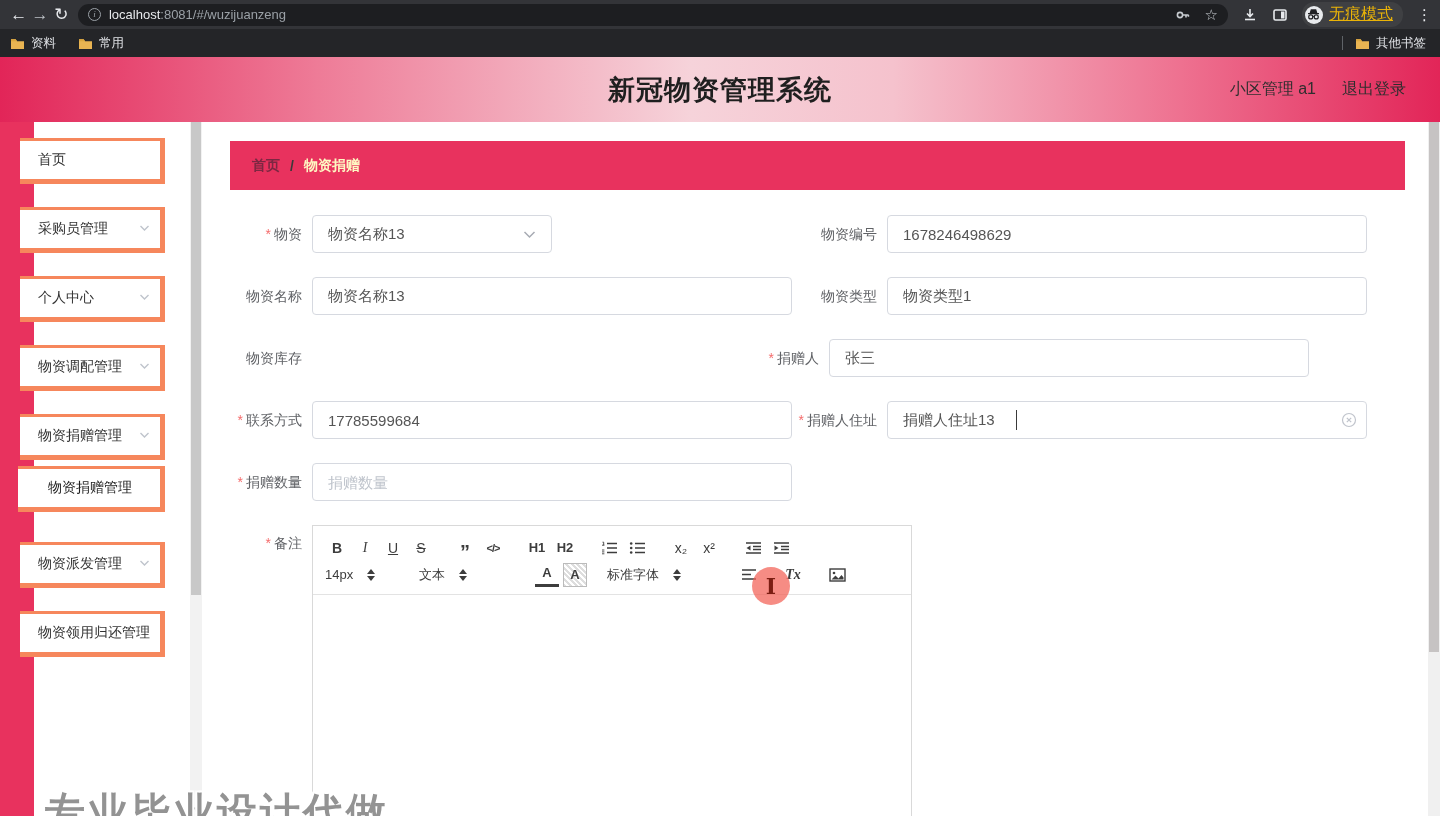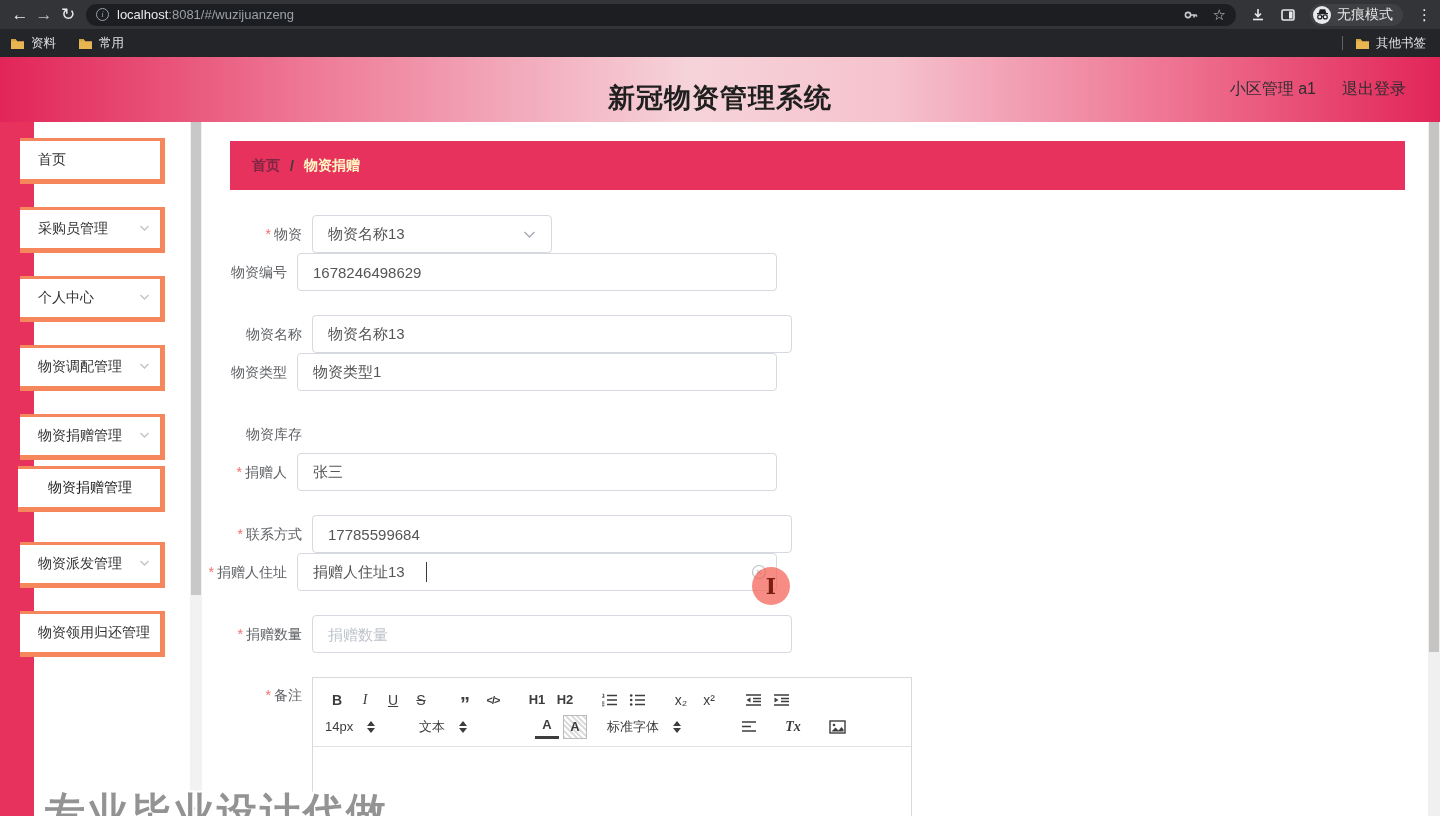--- a/index.html
+++ b/index.html
@@ -11,32 +11,32 @@
   .nav-btn.fwd { color:#bdc1c6; }
   .url-pill { flex:0 0 auto; width:1150px; height:22px; background:#1d1e21; border-radius:11px; margin-left:6px; display:flex; align-items:center; padding:0 10px; }
   .info-icon { width:13px; height:13px; border:1.5px solid #9aa0a6; border-radius:50%; color:#9aa0a6; font-size:9px; line-height:11px; text-align:center; font-style:italic; font-family:"Liberation Serif",serif; margin-right:8px; flex:none; }
   .url-text { font-size:13px; color:#9aa0a6; white-space:nowrap; flex:1; }
   .url-text b { color:#e8eaed; font-weight:normal; }
   .pill-icons { display:flex; align-items:center; gap:14px; }
   .chrome-icons { display:flex; align-items:center; gap:14px; margin-left:14px; }
   .icon-star { color:#c7cbd0; font-size:15px; }
   .incog-badge { display:flex; align-items:center; gap:6px; background:#3f4043; border-radius:12px; padding:2px 10px 2px 3px; }
   .incog-circle { width:18px; height:18px; border-radius:50%; background:#e8eaed; display:flex; align-items:center; justify-content:center; }
-  .incog-label { color:#e5e5e5; font-size:14px; white-space:nowrap; }
+  .incog-label { color:#eab308; font-size:16px; white-space:nowrap;text-decoration:underline; }
   .dots { color:#e8eaed; font-size:15px; letter-spacing:0; }
 
   .bookmarks-bar { height:28px; background:#242528; display:flex; align-items:center; padding:0 10px; color:#dfe1e5; font-size:12.5px; }
   .bm-item { display:flex; align-items:center; gap:6px; margin-right:22px; cursor:pointer; }
   .bm-spacer { flex:1; }
   .bm-divider { width:1px; height:14px; background:#5f6368; margin-right:12px; }
 
   
   .app-header { height:65px; position:relative;
     background:linear-gradient(90deg,#e22558 0%,#ee7b97 22%,#f6d3da 48%,#f5c2cd 62%,#ee7190 82%,#e22558 100%); }
-  .app-title { position:absolute; left:0; right:0; top:8px; height:65px; display:flex; align-items:center; justify-content:center; font-size:27px; font-weight:bold; color:#1f1f1f; letter-spacing:1px; }
+  .app-title { position:absolute; left:0; right:0; top:0; height:65px; display:flex; align-items:center; justify-content:center; font-size:27px; font-weight:bold; color:#1f1f1f; letter-spacing:1px; }
   .header-right { position:absolute; right:34px; top:0; height:65px; display:flex; align-items:center; gap:26px; font-size:16px; color:#2e2e2e; }
   .header-right .link { cursor:pointer; }
 
   
   .main { position:relative; height:694px; display:flex; }
 
   .sidebar { position:relative; width:202px; flex:none; background:#fff; }
   .side-strip { position:absolute; left:0; top:0; bottom:0; width:34px; background:#e8325e; }
   .menu { position:relative; padding-top:16px; }
   .menu-card { position:relative; margin-left:20px; width:145px; height:46px; background:#fff; border:solid #f6875c; border-width:3px 5px 5px 0; display:flex; align-items:center; padding-left:18px; font-size:14px; color:#333; cursor:pointer; margin-bottom:23px; }
@@ -46,21 +46,21 @@
   .side-thumb { position:absolute; top:0; left:1px; width:10px; height:473px; background:#c8c8c8; }
   .side-arrow { position:absolute; bottom:2px; left:0; width:12px; text-align:center; font-size:8px; color:#555; }
 
   .content { position:relative; flex:1; background:#fff; overflow:hidden; }
   .breadcrumb { margin:19px 23px 0 28px; height:49px; background:#e8325e; display:flex; align-items:center; padding-left:22px; font-size:14px; }
   .bc-home { color:#7d2742; font-weight:bold; cursor:pointer; }
   .bc-sep { color:#3a3a3a; font-weight:bold; margin:0 10px; }
   .bc-current { color:#fef9c3; font-weight:bold; }
 
   .form { margin-top:25px; }
-  .frow { display:flex; margin-bottom:24px;flex-direction:column; }
+  .frow { display:flex; margin-bottom:24px; }
   .cell { display:flex; }
   .flabel { width:100px; text-align:right; font-size:14px; color:#606266; line-height:38px; white-space:nowrap; flex:none; }
   .cell.right .flabel { width:85px; }
   .req { color:#f56c6c; margin-right:3px; }
   .fctl { margin-left:10px; position:relative; }
   .tinput { width:480px; height:38px; border:1px solid #d6d9e0; border-radius:4px; padding:0 15px; font-size:15px; color:#555; font-family:"Liberation Sans","DejaVu Sans",sans-serif; background:#fff; }
   .tinput::placeholder { color:#bfc4cc; }
   .select-box { width:240px; height:38px; border:1px solid #d6d9e0; border-radius:4px; padding:0 15px; font-size:15px; color:#555; display:flex; align-items:center; cursor:pointer; background:#fff; }
   .select-box .sel-chev { margin-left:auto; }
   .clear-icon { position:absolute; right:10px; top:11px; }

